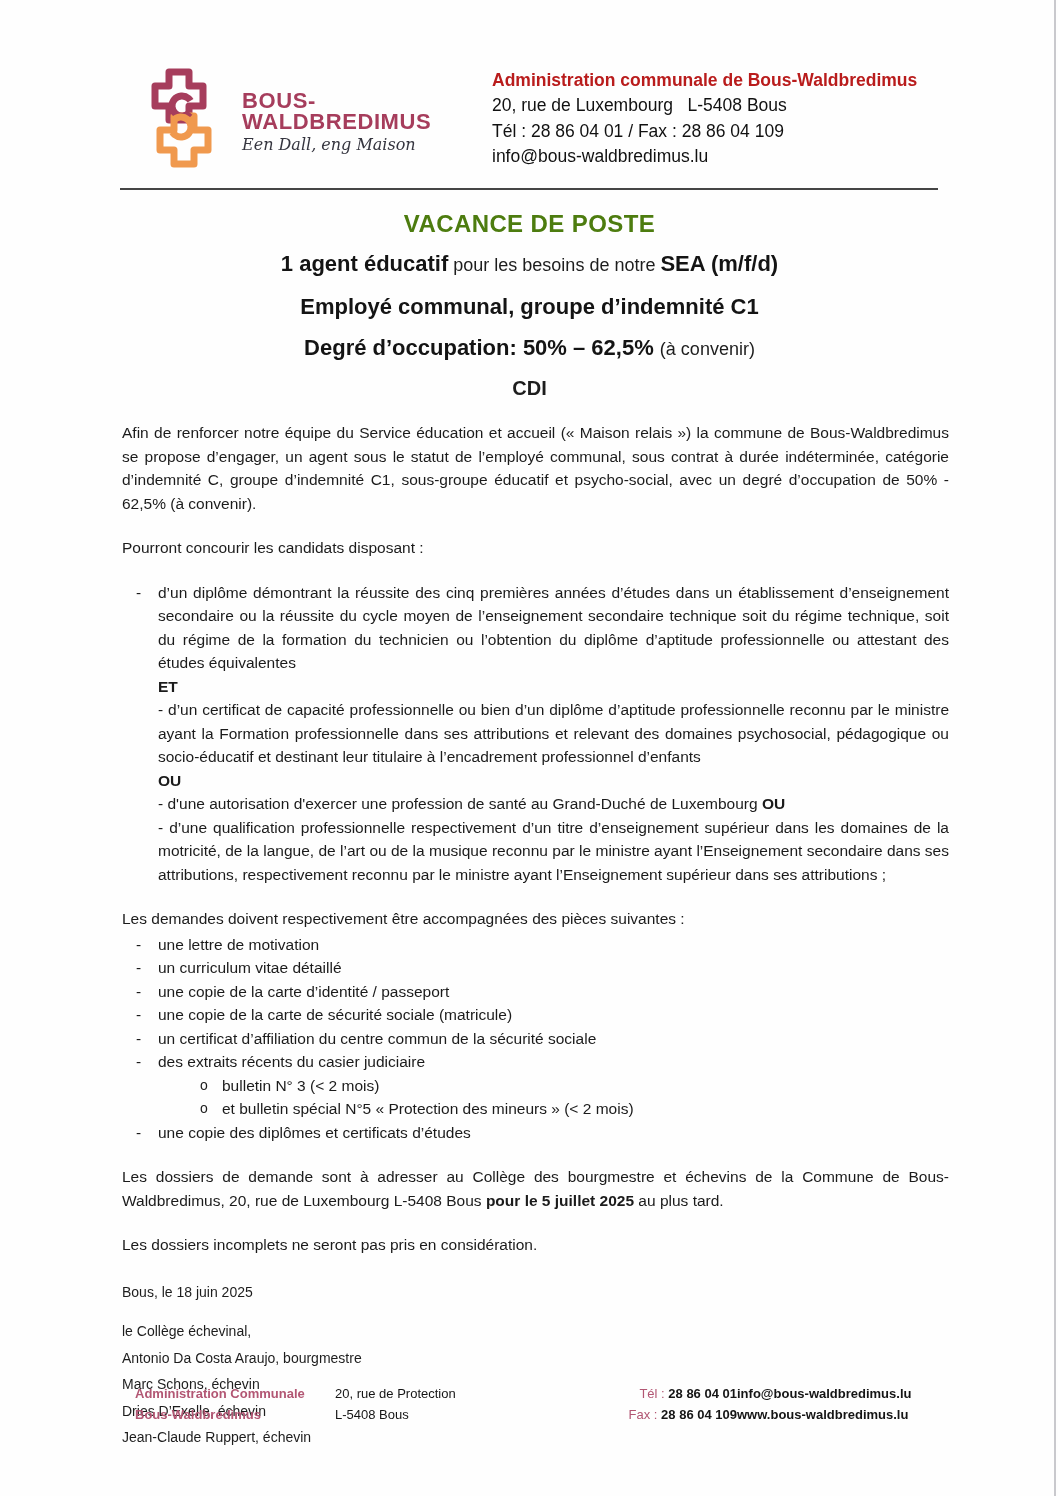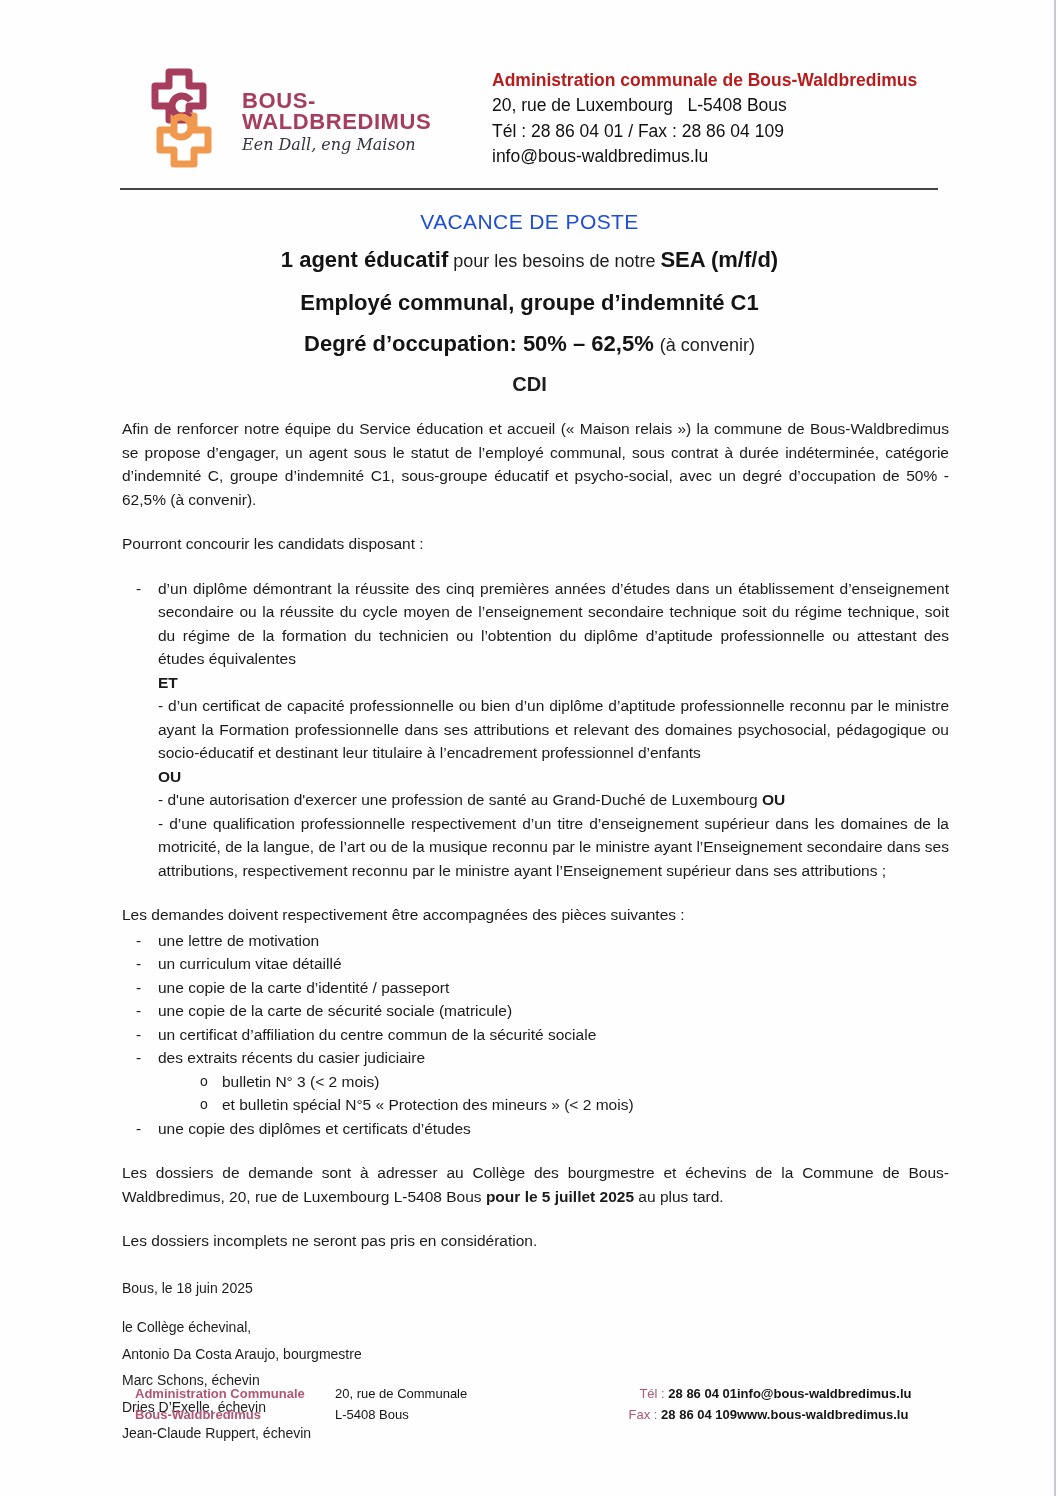--- a/index.html
+++ b/index.html
@@ -18,21 +18,21 @@
   .logo-text { padding-top:26px; }
   .logo-l1, .logo-l2 { font-size:22px; font-weight:700; color:#a63d5c; letter-spacing:.6px; line-height:21px; }
   .logo-tag { font-family:"DejaVu Serif", serif; font-style:italic; font-size:16px; color:#35353f; margin-top:3px; }
   .contact { width:446px; padding-top:4px; }
   .contact-org { font-size:17.5px; font-weight:700; color:#b91c1c; line-height:25px; }
   .contact-line { font-size:17.5px; color:#111; line-height:25.5px; white-space:pre-wrap; }
   .rule { border-top:2px solid #454545; margin:14px 120px 0 120px; }
 
   
   .title-block { text-align:center; padding:20px 121px 0 122px; }
-  .t1 { font-size:21px; font-weight:400; letter-spacing:.4px; color:#1d4ed8; }
+  .t1 { font-size:24px; font-weight:700; letter-spacing:.4px; color:#4d7c0f; }
   .t-line { margin-top:11px; line-height:30px; }
   .t-big { font-size:22px; font-weight:700; color:#141414; }
   .t-reg { font-size:18px; font-weight:400; color:#1d1d1d; white-space:pre-wrap; }
   .t5 { margin-top:12px; font-size:20px; font-weight:700; }
 
   
   .body-text { padding:0 109px 0 122px; font-size:15.5px; line-height:23.5px; color:#1b1b1b;margin-top:11px; }
   .para { margin-top:21px; }
   .just { text-align:justify; }
   .bold { font-weight:700; }
@@ -182,21 +182,21 @@
       <div class="sig-line">Jean-Claude Ruppert, échevin</div>
     </div>
   </div>
 
   <div class="footer">
     <div class="f-col1">
       <div class="f-pink">Administration Communale</div>
       <div class="f-pink">Bous-Waldbredimus</div>
     </div>
     <div class="f-col2">
-      <div class="f-plain">20, rue de Communale</div>
+      <div class="f-plain">20, rue de Protection</div>
       <div class="f-plain">L-5408 Bous</div>
     </div>
     <div class="f-col3">
       <div><span class="f-label">Tél : </span><span class="f-bold">28 86 04 01</span></div>
       <div><span class="f-label">Fax : </span><span class="f-bold">28 86 04 109</span></div>
     </div>
     <div class="f-col4">
       <div class="f-bold">info@bous-waldbredimus.lu</div>
       <div class="f-bold">www.bous-waldbredimus.lu</div>
     </div>

